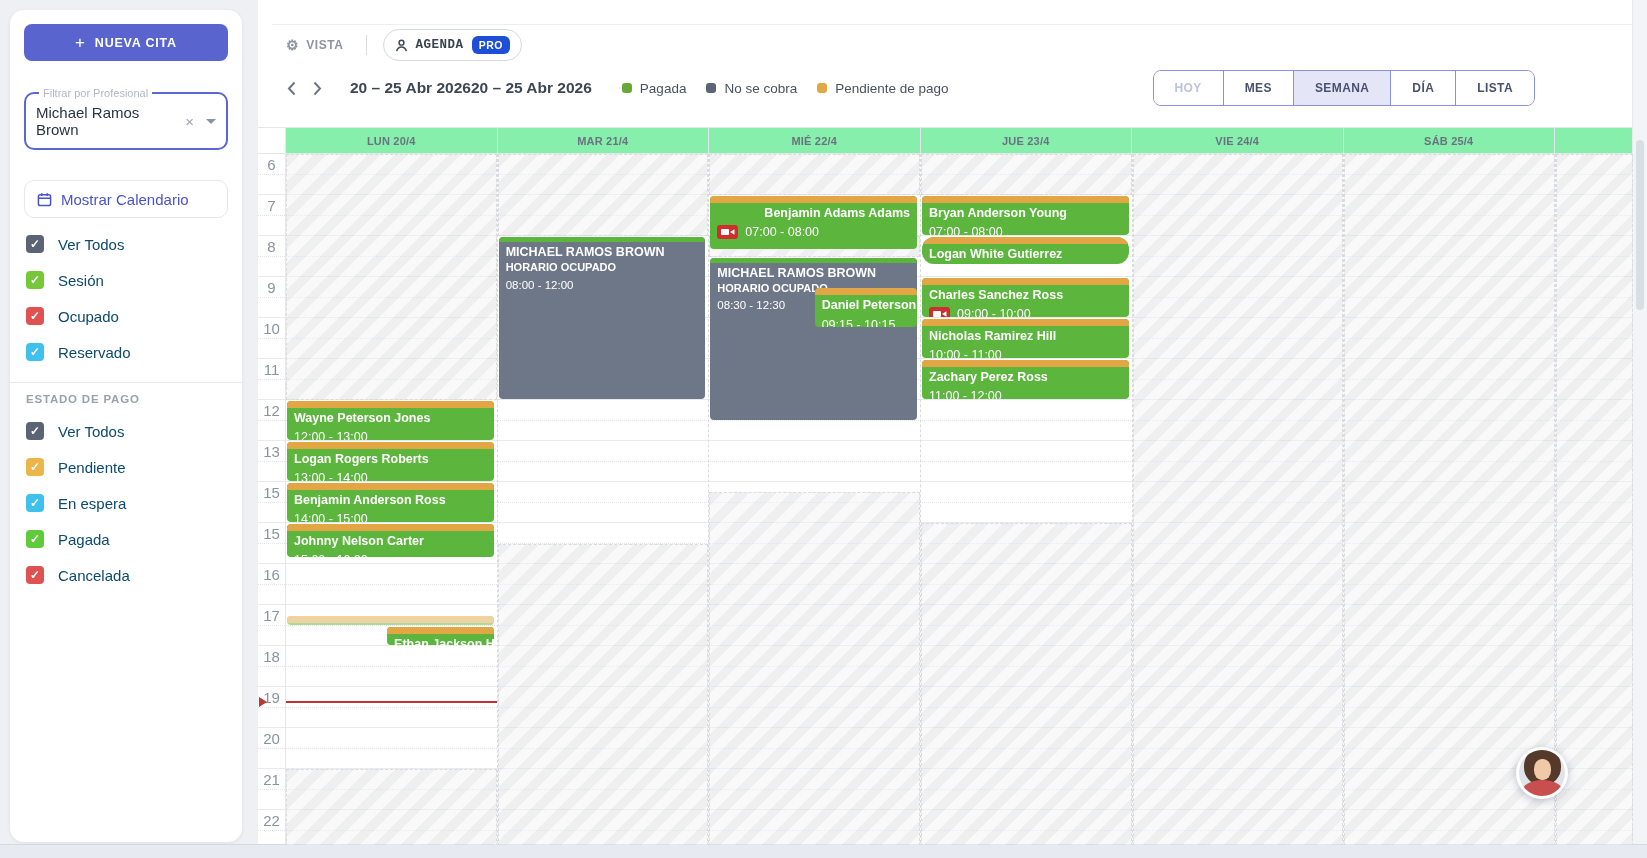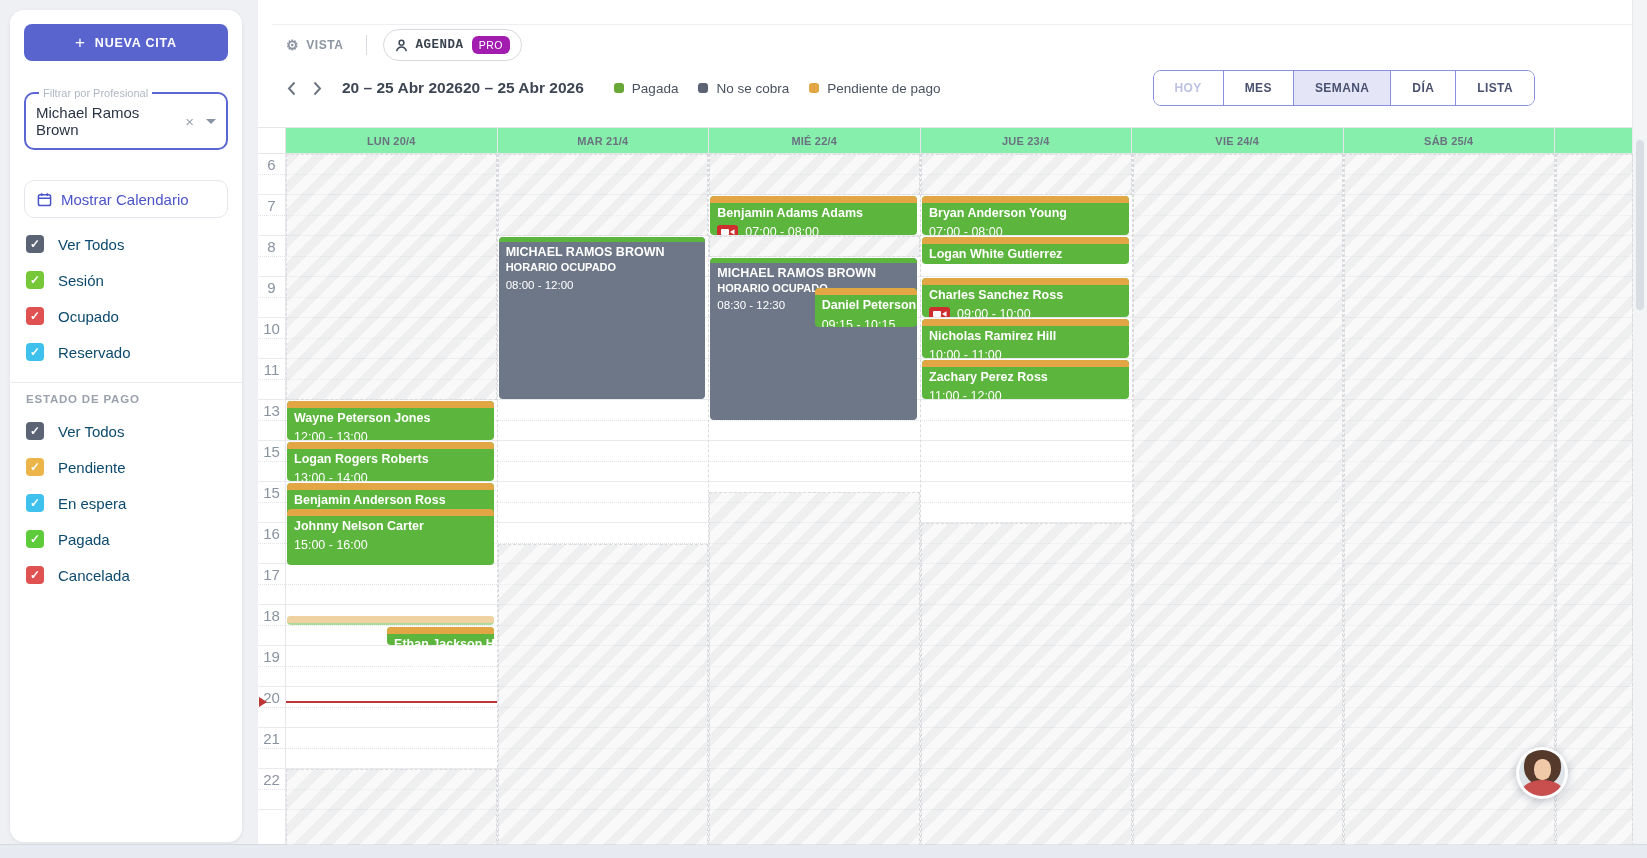--- a/index.html
+++ b/index.html
@@ -34,25 +34,25 @@
   .main{position:absolute;left:258px;top:0;right:0;bottom:13px;background:#fff;overflow:hidden;}
   .topline{height:24px;border-bottom:1px solid #eceef1;margin-left:14px;}
   .toolbar{height:40px;display:flex;align-items:center;padding-left:22px;}
   .vista{display:flex;align-items:center;gap:7px;color:#8d95a2;font-weight:bold;font-size:12px;
     letter-spacing:.6px;cursor:pointer;background:none;border:none;font-family:inherit;}
   .gear{font-size:14px;line-height:1;}
   .vsep{width:1px;height:20px;background:#d8dce1;margin:0 16px;}
   .agenda-pill{display:flex;align-items:center;gap:8px;border:1px solid #d6dade;border-radius:999px;
     padding:6px 11px;background:#fff;cursor:pointer;font-family:inherit;}
   .agenda-label{font-size:12.5px;font-weight:bold;color:#39424f;letter-spacing:.5px;font-family:Liberation Mono, monospace;}
-  .pro{background:#a21caf;color:#fff;font-size:10.5px;font-weight:normal;border-radius:6px;
+  .pro{background:#1d4ed8;color:#fff;font-size:10.5px;font-weight:bold;border-radius:6px;
     padding:3px 7px;letter-spacing:.5px;}
   .navrow{height:46px;display:flex;align-items:center;padding:0 112px 0 20px;}
   .chev{width:26px;height:26px;display:grid;place-items:center;background:none;border:none;cursor:pointer;padding:0;}
-  .daterange{font-size:15.5px;font-weight:bold;color:#3e4553;margin-left:12px;white-space:nowrap;}
+  .daterange{font-size:15.5px;font-weight:bold;color:#3e4553;margin-left:20px;white-space:nowrap;}
   .legend{display:flex;gap:20px;margin-left:30px;align-items:center;}
   .legend-item{display:flex;gap:8px;align-items:center;font-size:13.5px;color:#4a5260;}
   .dot{width:10px;height:10px;border-radius:3px;flex:0 0 auto;}
   .seg{margin-left:auto;display:flex;border:1px solid #8a90e0;border-radius:8px;overflow:hidden;height:34px;background:#fff;}
   .seg-btn{padding:0 21px;font-size:12px;font-weight:bold;color:#4a5170;background:#fff;border:none;
     border-left:1px solid #8a90e0;letter-spacing:.4px;font-family:inherit;cursor:pointer;}
   .seg-btn:first-child{border-left:none;}
   .seg-btn.active{background:#e4e6f8;}
   .seg-btn.disabled{color:#bcc2e2;}
 
@@ -258,20 +258,23 @@
             <div class="row">
               <span class="hlabel">9</span>
             </div>
             <div class="row">
               <span class="hlabel">10</span>
             </div>
             <div class="row">
               <span class="hlabel">11</span>
             </div>
             <div class="row">
+              <span class="hlabel">12</span>
+            </div>
+            <div class="row">
               <span class="hlabel">13</span>
             </div>
             <div class="row">
               <span class="hlabel">15</span>
             </div>
             <div class="row">
               <span class="hlabel">15</span>
             </div>
             <div class="row">
               <span class="hlabel">16</span>
@@ -319,21 +322,21 @@
               </div>
               <div class="evt sess" style="top: 329px; height: 39px;">
                 <div class="strip"></div>
                 <div class="ebody">
                   <div class="etitle">Benjamin Anderson Ross</div>
                   <div class="etime">
                     <span>14:00 - 15:00</span>
                   </div>
                 </div>
               </div>
-              <div class="evt sess" style="top: 355px; height: 56px;">
+              <div class="evt sess" style="top: 370px; height: 33px;">
                 <div class="strip"></div>
                 <div class="ebody">
                   <div class="etitle">Johnny Nelson Carter</div>
                   <div class="etime">
                     <span>15:00 - 16:00</span>
                   </div>
                 </div>
               </div>
               <div class="evt sess ghost spill" style="top: 462.25px; height: 8.25px;">
                 <div class="strip"></div>
@@ -366,21 +369,21 @@
                   <div class="etime">
                     <span>08:00 - 12:00</span>
                   </div>
                 </div>
               </div>
             </div>
             <div class="col">
               <div class="hatch" style="top: 0px; height: 41px;"></div>
               <div class="hatch" style="top: 82px; height: 20.5px;"></div>
               <div class="hatch" style="top: 338.25px; height: 358.75px;"></div>
-              <div class="evt sess" style="top: 42px; height: 39px;">
+              <div class="evt sess" style="top: 42px; height: 53px; text-align: right;">
                 <div class="strip"></div>
                 <div class="ebody">
                   <div class="etitle">Benjamin Adams Adams</div>
                   <div class="etime">
                     <span class="vbadge">
                       <svg width="21" height="14" viewBox="0 0 21 14">
                         <rect width="21" height="14" rx="3" fill="#cf2e2e"></rect>
                         <rect x="4" y="4" width="8" height="6" rx="1" fill="#fff"></rect>
                         <path d="M13 7l4.5-2.8v5.6z" fill="#fff"></path>
                       </svg>
@@ -414,21 +417,21 @@
               <div class="hatch" style="top: 369px; height: 328px;"></div>
               <div class="evt sess" style="top: 42px; height: 39px;">
                 <div class="strip"></div>
                 <div class="ebody">
                   <div class="etitle">Bryan Anderson Young</div>
                   <div class="etime">
                     <span>07:00 - 08:00</span>
                   </div>
                 </div>
               </div>
-              <div class="evt sess" style="top: 83px; height: 27px;">
+              <div class="evt sess" style="top: 83px; height: 27px; border-radius: 12px;">
                 <div class="strip"></div>
                 <div class="ebody">
                   <div class="etitle">Logan White Gutierrez</div>
                   <div class="etime">
                     <span>08:00 - 09:00</span>
                   </div>
                 </div>
               </div>
               <div class="evt sess" style="top: 124px; height: 39px;">
                 <div class="strip"></div>

